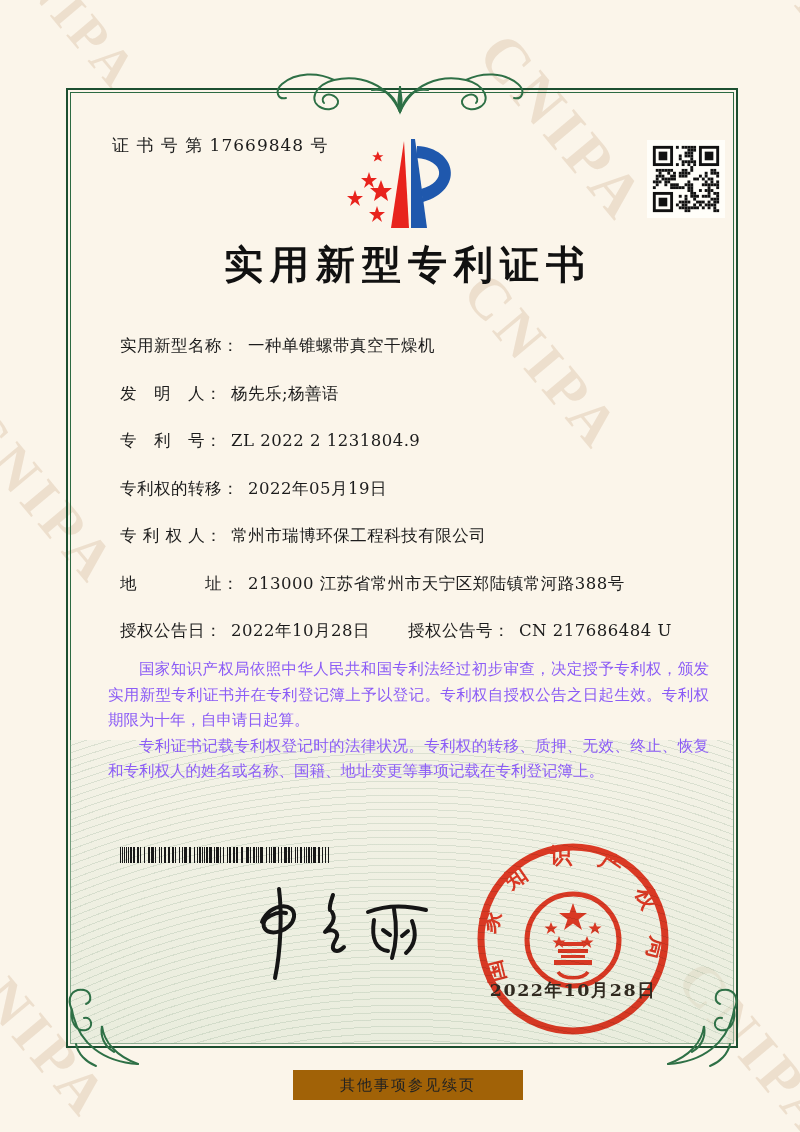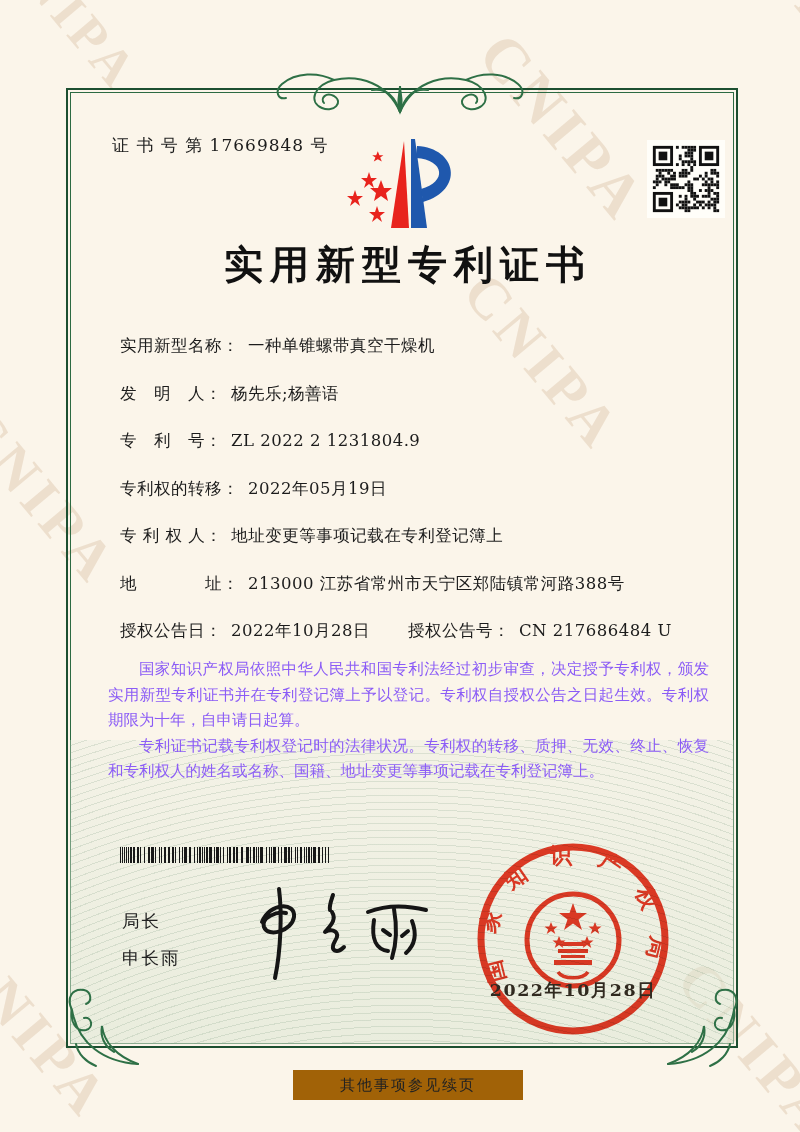--- a/index.html
+++ b/index.html
@@ -310,21 +310,21 @@
       <div class="frow">
         <span class="lab">发　明　人：</span><span class="val">杨先乐;杨善语</span>
       </div>
       <div class="frow">
         <span class="lab">专　利　号：</span><span class="val">ZL 2022 2 1231804.9</span>
       </div>
       <div class="frow">
         <span class="lab">专利权的转移：</span><span class="val">2022年05月19日</span>
       </div>
       <div class="frow">
-        <span class="lab">专 利 权 人：</span><span class="val">地址变更等事项记载在专利登记簿上</span>
+        <span class="lab">专 利 权 人：</span><span class="val">常州市瑞博环保工程科技有限公司</span>
       </div>
       <div class="frow">
         <span class="lab">地　　　　址：</span><span class="val">213000 江苏省常州市天宁区郑陆镇常河路388号</span>
       </div>
       <div class="frow">
         <span class="lab">授权公告日：</span><span class="val">2022年10月28日</span><span class="grant-no-lab">授权公告号：</span><span class="val">CN 217686484 U</span>
       </div>
     </div>
 
     <div class="paras">
@@ -394,24 +394,20 @@
         <rect x="186" y="0" width="1" height="16" fill="#181818"></rect>
         <rect x="188" y="0" width="2" height="16" fill="#181818"></rect>
         <rect x="191" y="0" width="1" height="16" fill="#181818"></rect>
         <rect x="193" y="0" width="3" height="16" fill="#181818"></rect>
         <rect x="198" y="0" width="2" height="16" fill="#181818"></rect>
         <rect x="202" y="0" width="1" height="16" fill="#181818"></rect>
         <rect x="205" y="0" width="1" height="16" fill="#181818"></rect>
         <rect x="208" y="0" width="1" height="16" fill="#181818"></rect>
       </svg>
 
-    <div class="signer">
-      <div>局长</div>
-      <div>申长雨</div>
-    </div>
 
     <svg class="signature" width="205" height="100" viewBox="0 0 205 100">
       <g stroke="#151515" fill="none" stroke-width="4" stroke-linecap="round" stroke-linejoin="round">
         <path d="M26,40 C34,20 60,20 58,35 C56,49 32,56 28,45 C25,36 40,29 50,31"></path>
         <path d="M43,7 C46,30 45,68 39,96"></path>
         <path d="M97,13 C95,19 93,24 94,28"></path>
         <path d="M96,30 C101,38 94,44 89,50 C97,46 105,50 99,59 C93,69 101,72 108,65"></path>
         <path d="M132,30 C150,23 170,23 190,28"></path>
         <path d="M158,27 C161,44 161,60 156,76"></path>
         <path d="M138,38 C135,58 140,67 152,69"></path>

